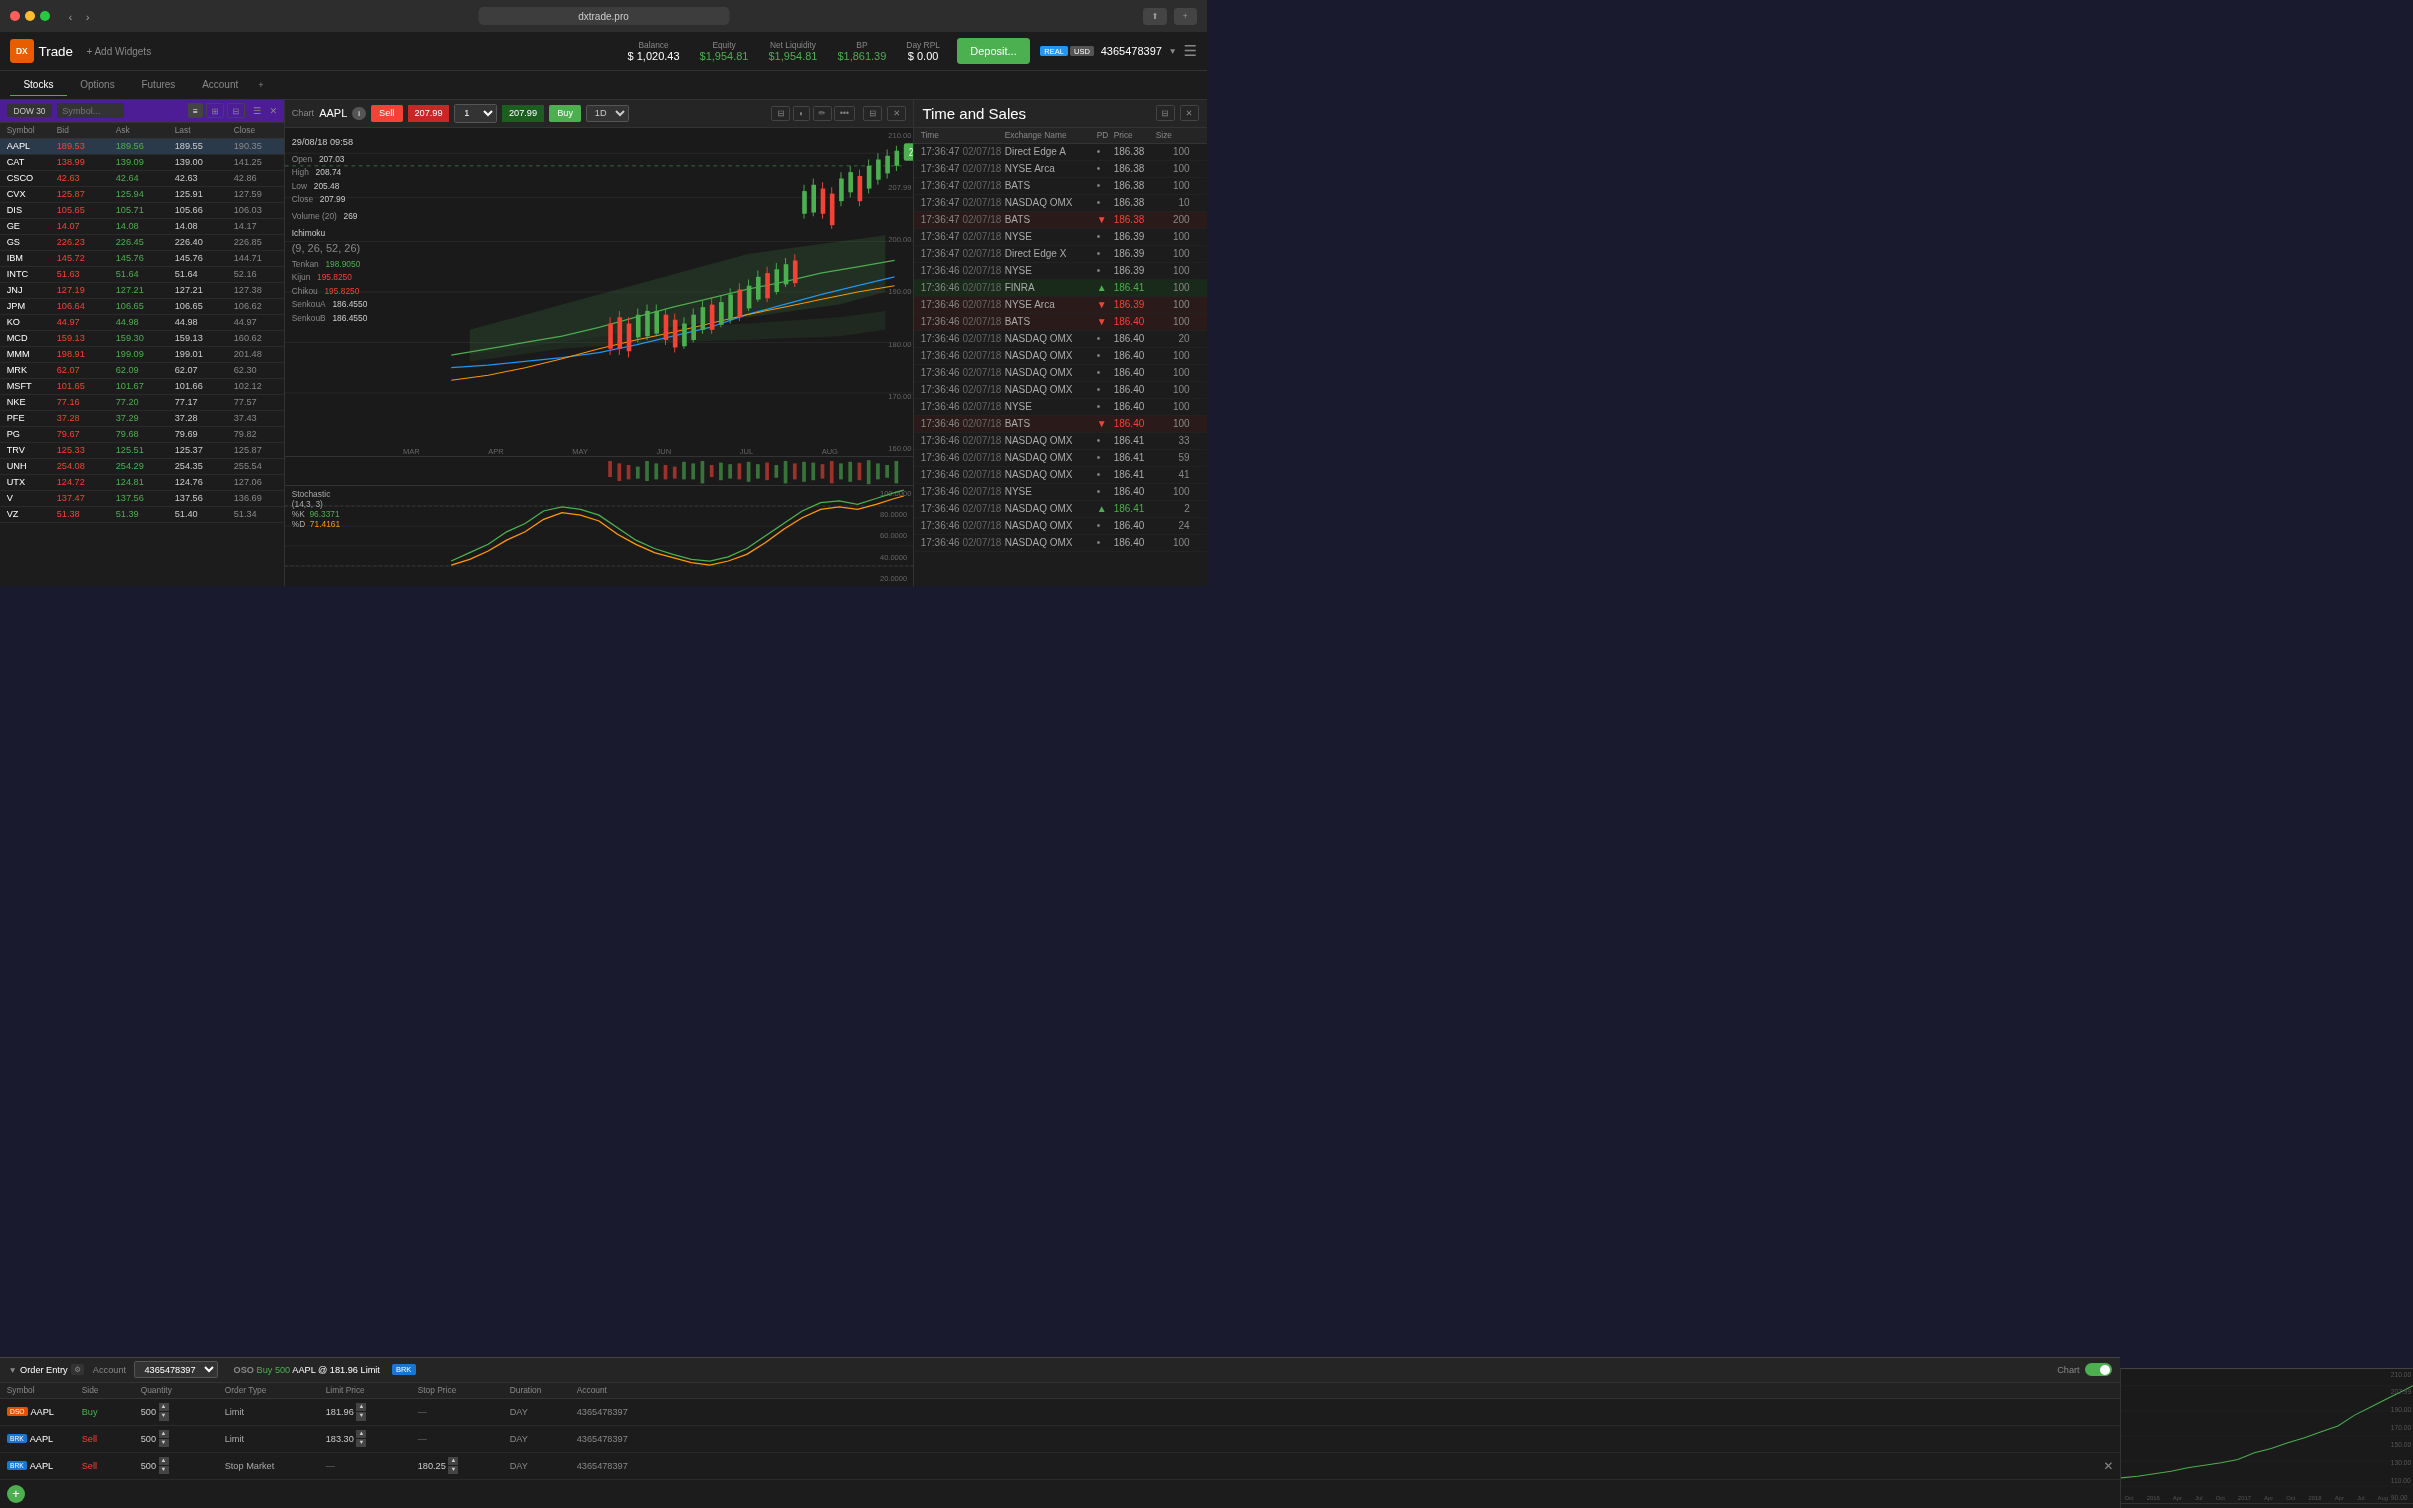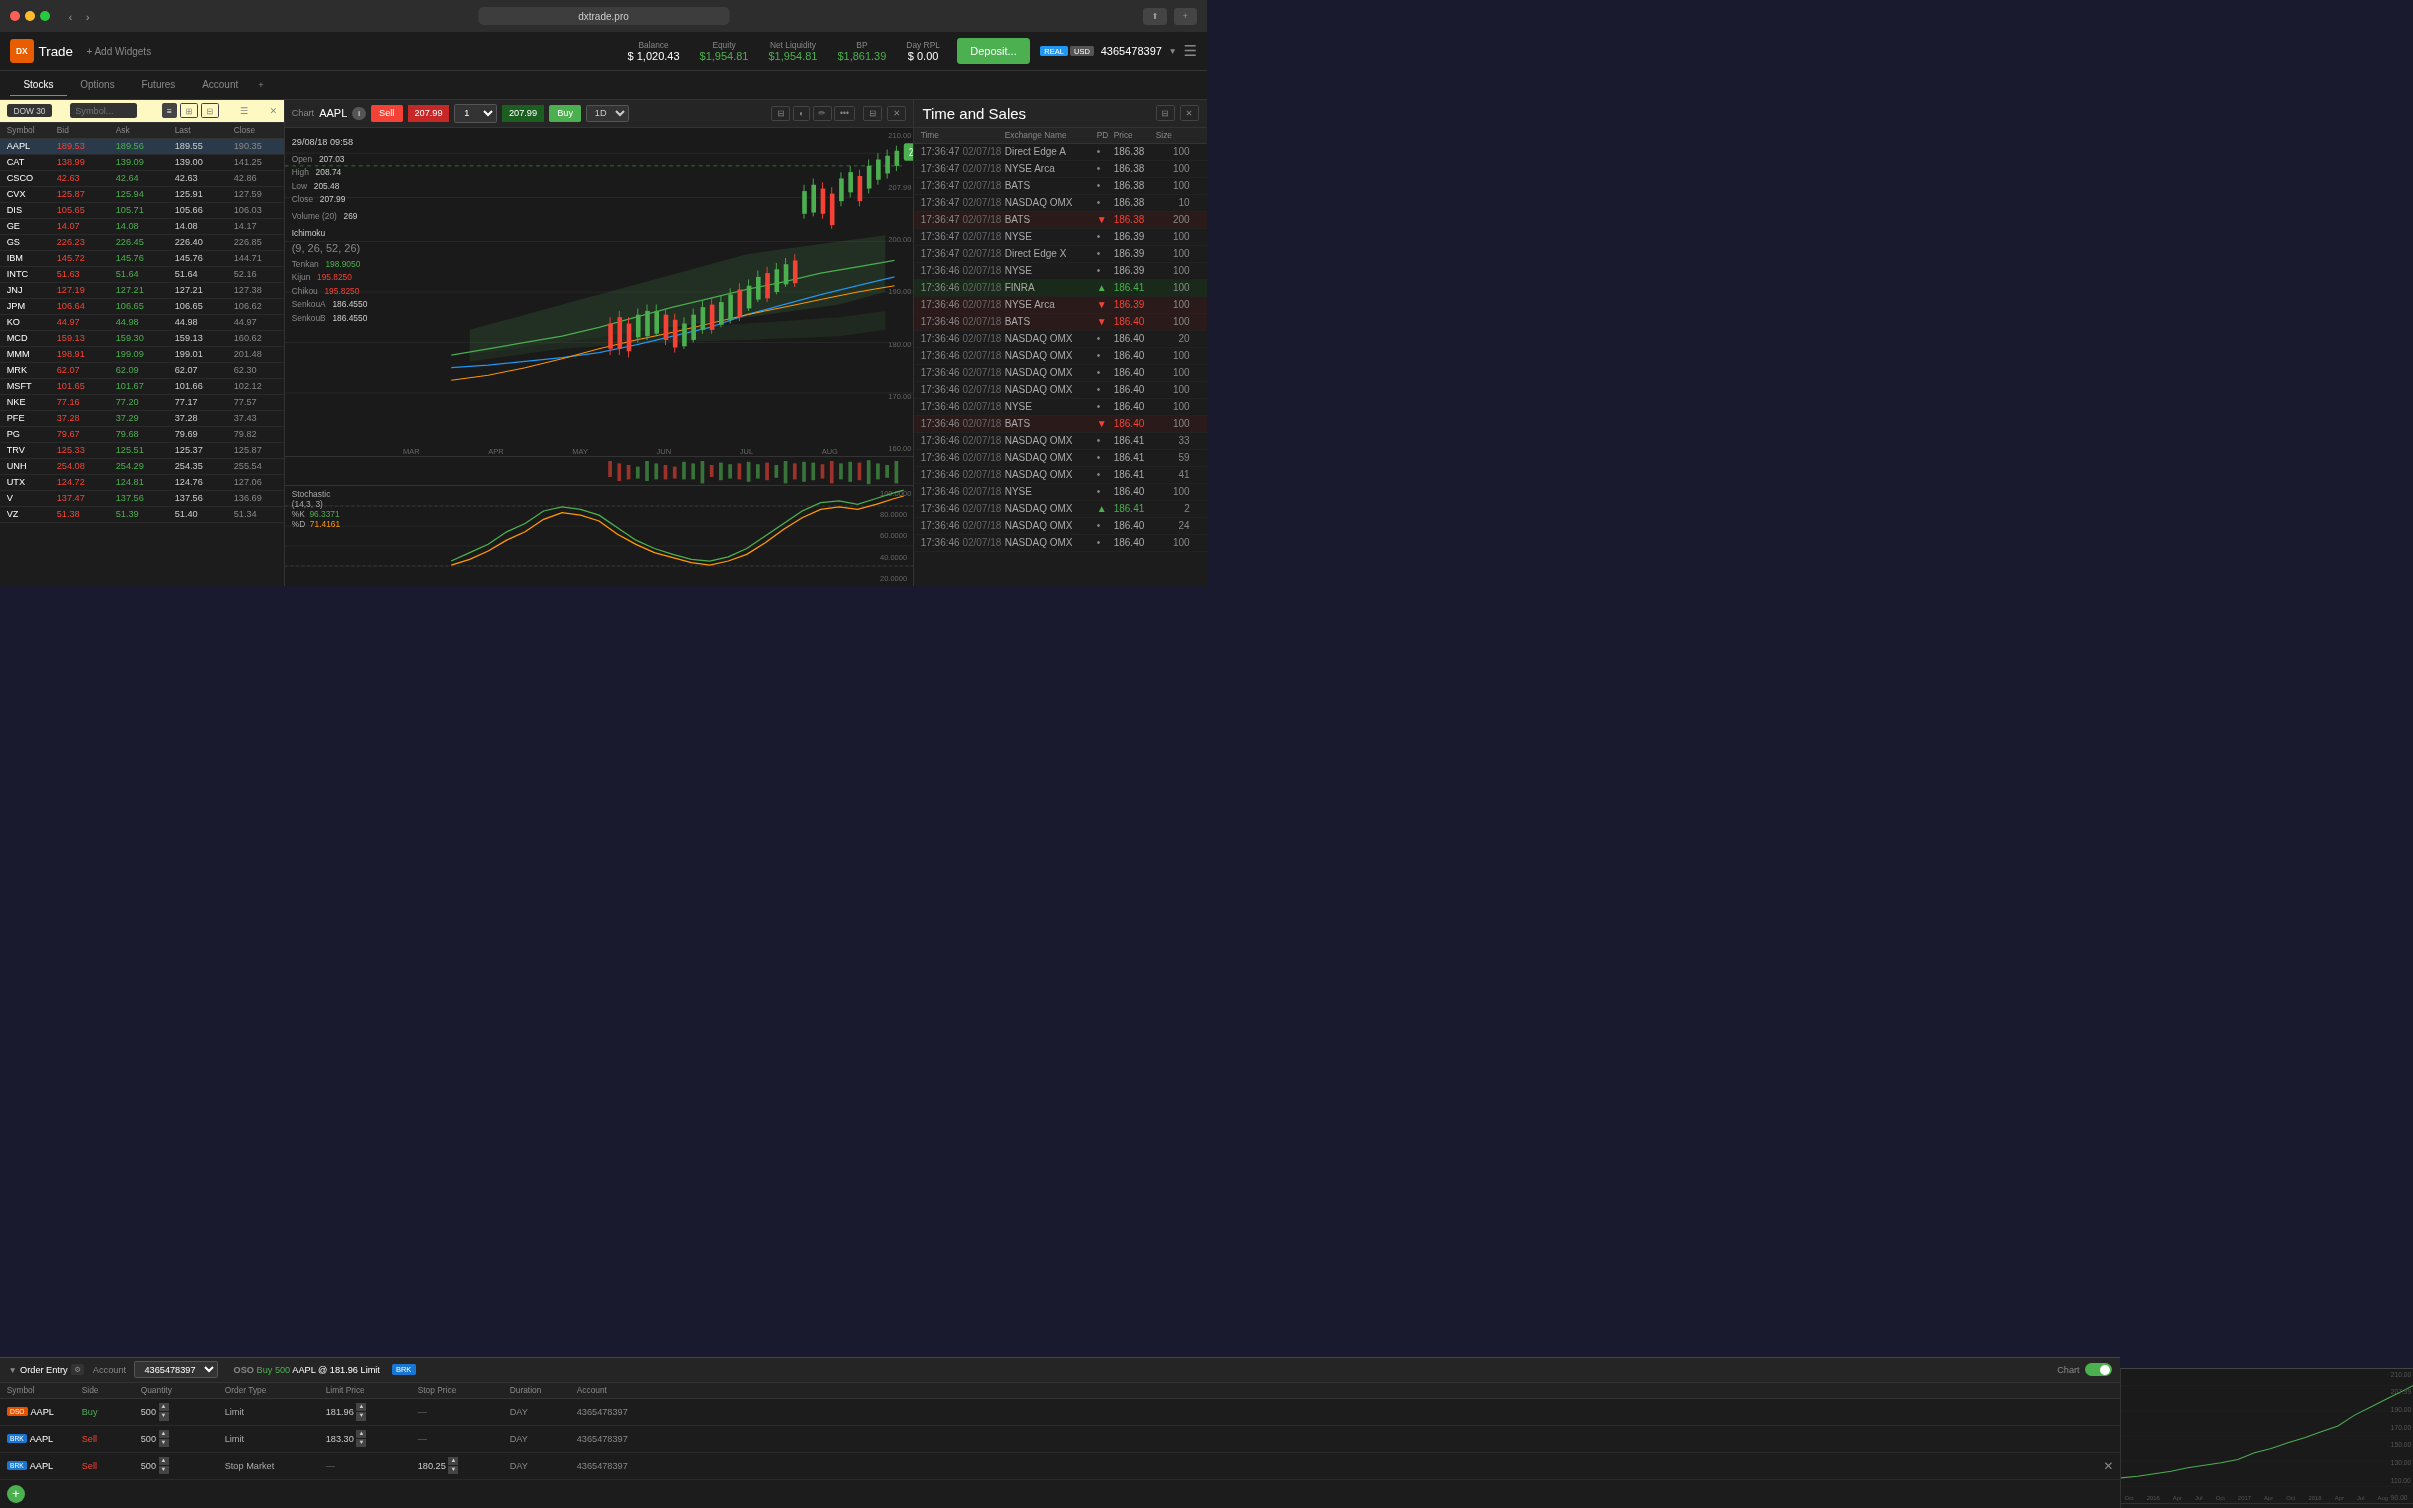--- a/index.html
+++ b/index.html
@@ -90,25 +90,25 @@
 
     
     .stocks-panel {
       width: 285px;
       background: #1c1c1c;
       border-right: 0.8px solid #333;
       display: flex;
       flex-direction: column;
     }
     .panel-header {
-      background: #fef9c3;
+      background: #4c1d95;
       padding: 3.4px 6.7px;
       display: flex;
       align-items: center;
-      gap: 18px;
+      gap: 5px;
       border-bottom: 0.8px solid #333;
     }
     .dow-badge { background: #333; color: #ccc; padding: 1.7px 6.7px; font-size: 8.4px; border-radius: 2.5px; }
     .symbol-search { background: #333; border: none; color: #ccc; padding: 2.5px 5px; font-size: 9.2px; width: 67px; border-radius: 2.5px; }
     .view-icons { display: flex; gap: 3.4px; margin-left: auto; }
     .view-icon { background: none; border: 0.8px solid #444; color: #888; padding: 1.7px 4.2px; cursor: pointer; border-radius: 1.7px; font-size: 8.4px; }
     .view-icon.active { background: #444; color: #fff; }
     .panel-menu { color: #888; cursor: pointer; margin-left: 3.4px; }
 
     .stocks-table { flex: 1; overflow-y: auto; }

